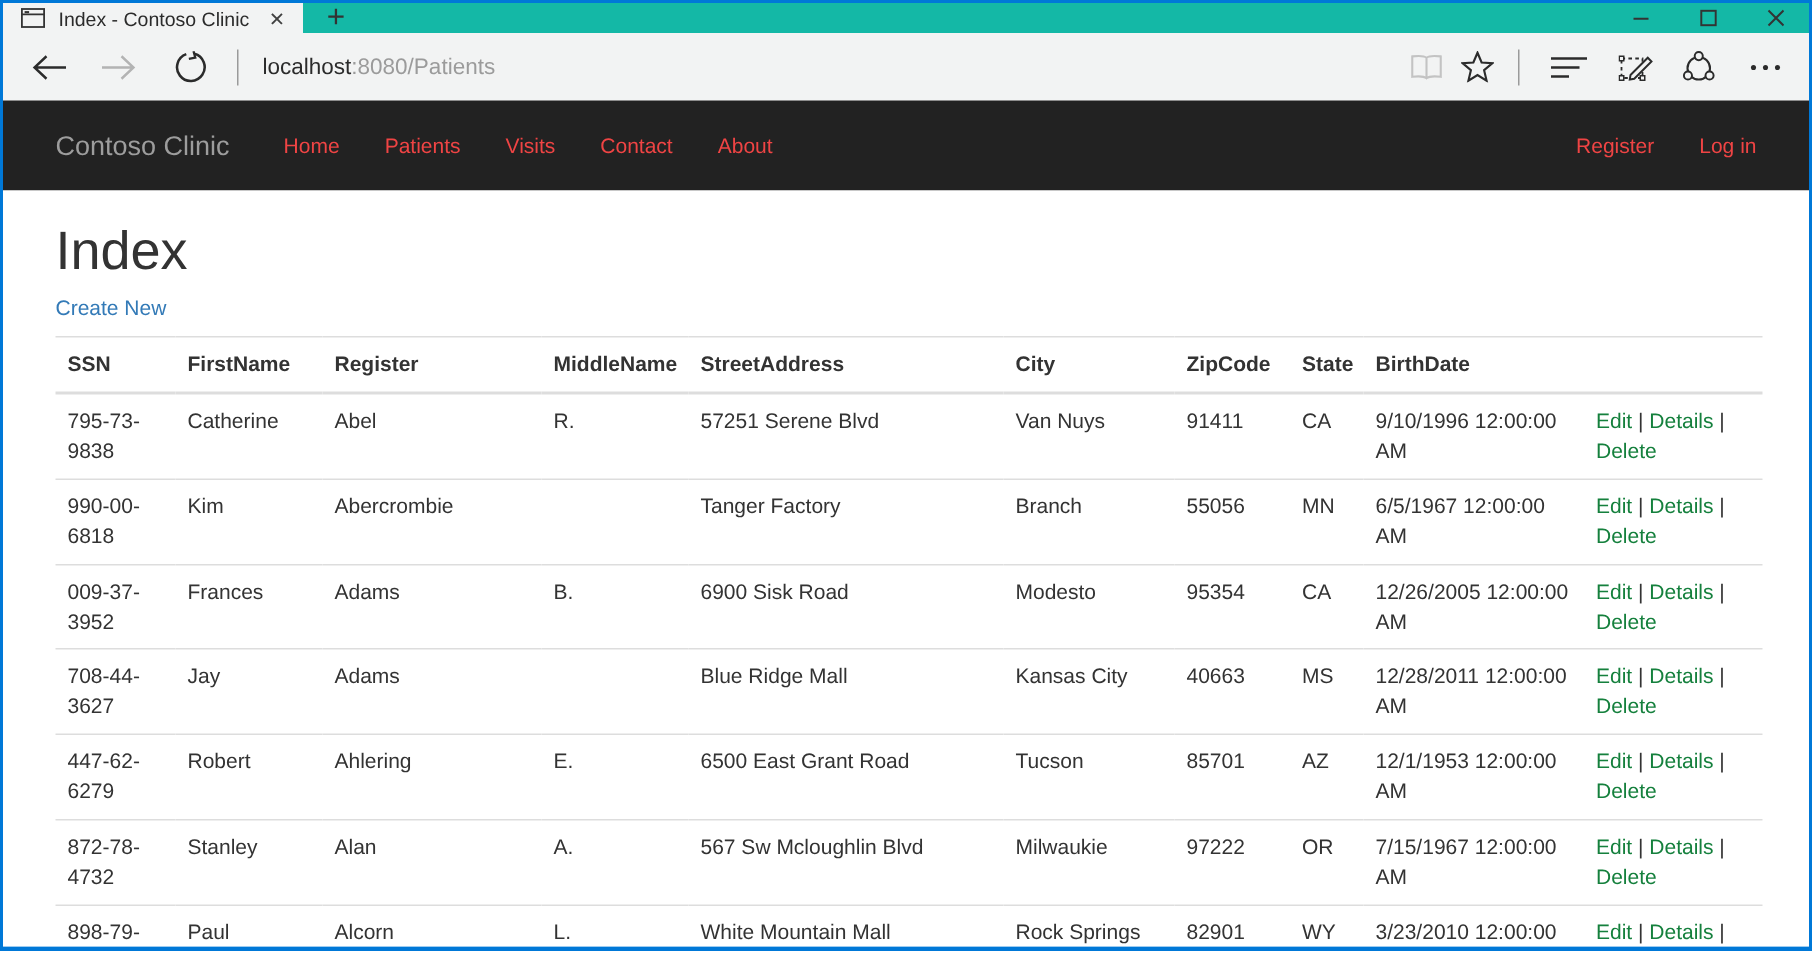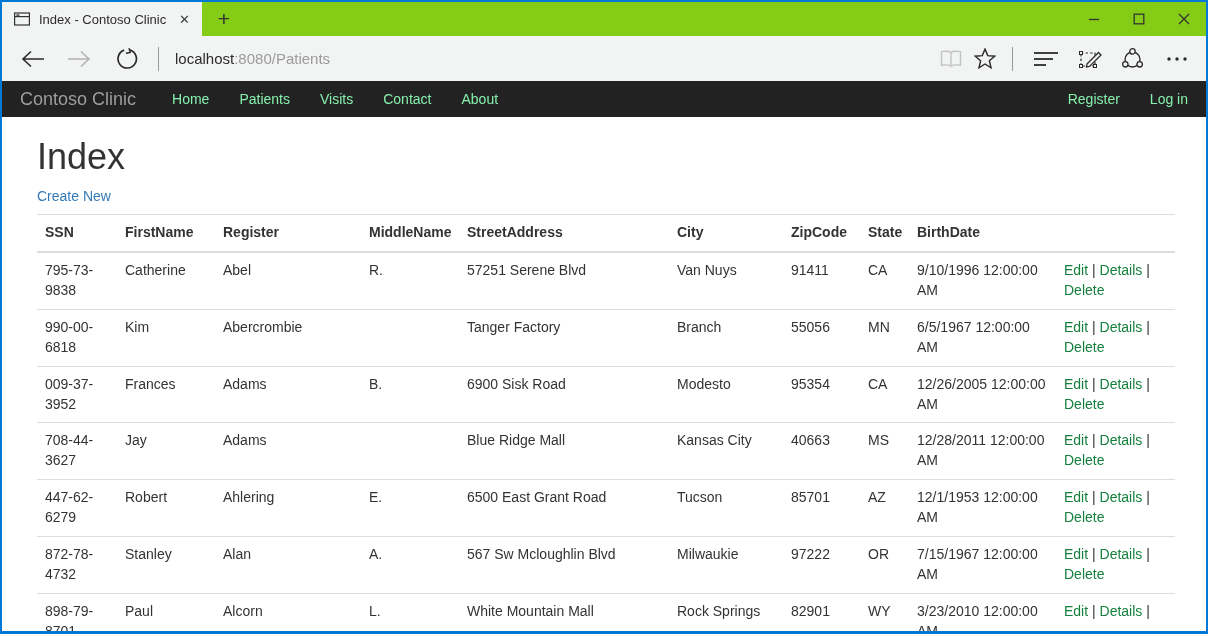--- a/index.html
+++ b/index.html
@@ -4,21 +4,21 @@
 <title>Index - Contoso Clinic</title>
 <style>
   * { box-sizing: border-box; }
   html,body { margin:0; padding:0; width:1208px; height:636px; overflow:hidden;
     font-family:"Liberation Sans", sans-serif; background:#fff; }
 
   .window { width:1208px; height:634px; border:2px solid #0078d7; border-bottom-width:3px;
     display:flex; flex-direction:column; overflow:hidden; background:#fff; }
 
   
-  .tabstrip { height:34px; background:#84cc16; display:flex; align-items:stretch; flex:none; }
+  .tabstrip { height:20px; background:#14b8a6; display:flex; align-items:stretch; flex:none; }
   .tab { width:200px; background:#f2f3f3; display:flex; align-items:center; padding:0 6px 0 12px; }
   .tab-favicon { flex:none; margin-right:9px; display:flex; }
   .tab-title { flex:1; font-size:13px; color:#2b2b2b; white-space:nowrap; overflow:hidden; }
   .tab-close { flex:none; color:#404040; font-size:13px; padding:2px 6px; cursor:default; }
   .newtab-btn { width:44px; display:flex; align-items:center; justify-content:center;
     color:#333; font-size:21px; font-weight:400; }
   .drag-region { flex:1; }
   .win-controls { display:flex; }
   .win-btn { width:45px; display:flex; align-items:center; justify-content:center; }
 
@@ -29,25 +29,25 @@
   .tb-divider { width:1px; height:24px; background:#9a9a9a; margin:0 8px 0 14px; flex:none; }
   .urlbar { flex:1; display:flex; align-items:center; font-size:15px; padding-left:8px; min-width:0; }
   .url-host { color:#2b2b2b; } .url-path { color:#9b9b9b; }
   .tb-right { display:flex; align-items:center; flex:none; }
   .tb-right .tb-divider { margin:0 10px; }
   .tb-btn.book { margin-right:0; } .tb-btn.star { margin-left:0; }
   .tb-btn.hub { margin-left:6px; } .tb-btn.note { margin-left:11px; }
   .tb-btn.share { margin-left:7px; } .tb-btn.more { margin-left:11px; margin-right:0; }
 
   
-  .navbar { height:36px; background:#222222; display:flex; align-items:center;
-    padding:0 18px; flex:none;justify-content:flex-end; }
+  .navbar { height:60px; background:#222222; display:flex; align-items:center;
+    padding:0 35px; flex:none;justify-content:flex-end; }
   .brand { font-size:18px; color:#9d9d9d; text-decoration:none; flex:none; }
   .nav-links { display:flex; list-style:none; margin:0 0 0 21px; padding:0; }
-  .nav-links li a { display:block; padding:0 15px; font-size:14px; color:#86efac;
+  .nav-links li a { display:block; padding:0 15px; font-size:14px; color:#ef4444;
     text-decoration:none; line-height:50px; }
   .nav-right { margin-left:auto; margin-right:-15px; }
 
   
   .content { flex:1; background:#fff; padding:0 35px; overflow:hidden; }
   h1.page-title { font-size:36px; font-weight:500; color:#333; margin:20px 0 10px 0; line-height:1.1; }
   .create-p { margin:0 0 9px 0; }
   .create-link { font-size:14px; color:#337ab7; text-decoration:none; }
 
   table.patients { width:1138px; border-collapse:collapse; table-layout:fixed;

